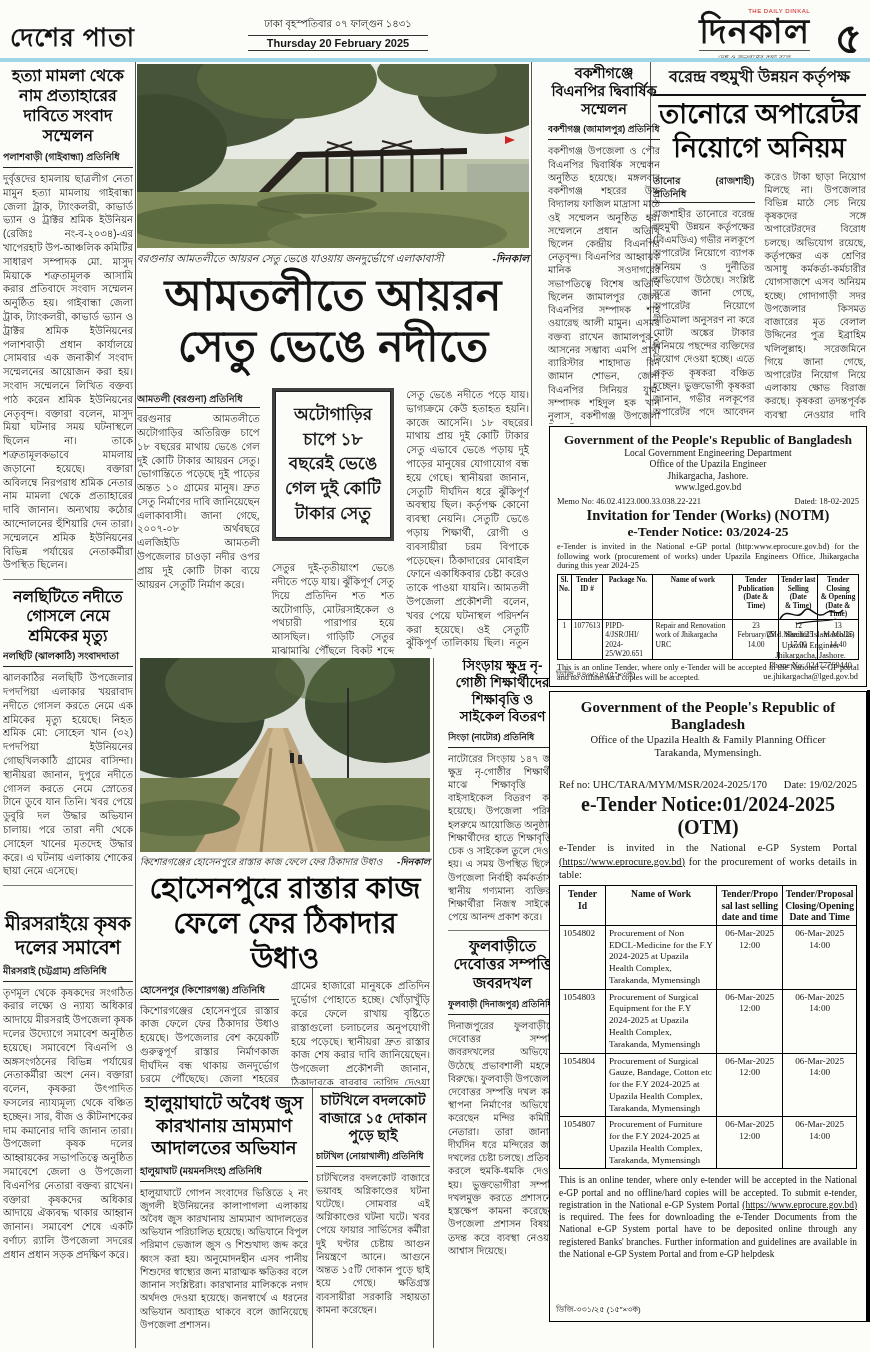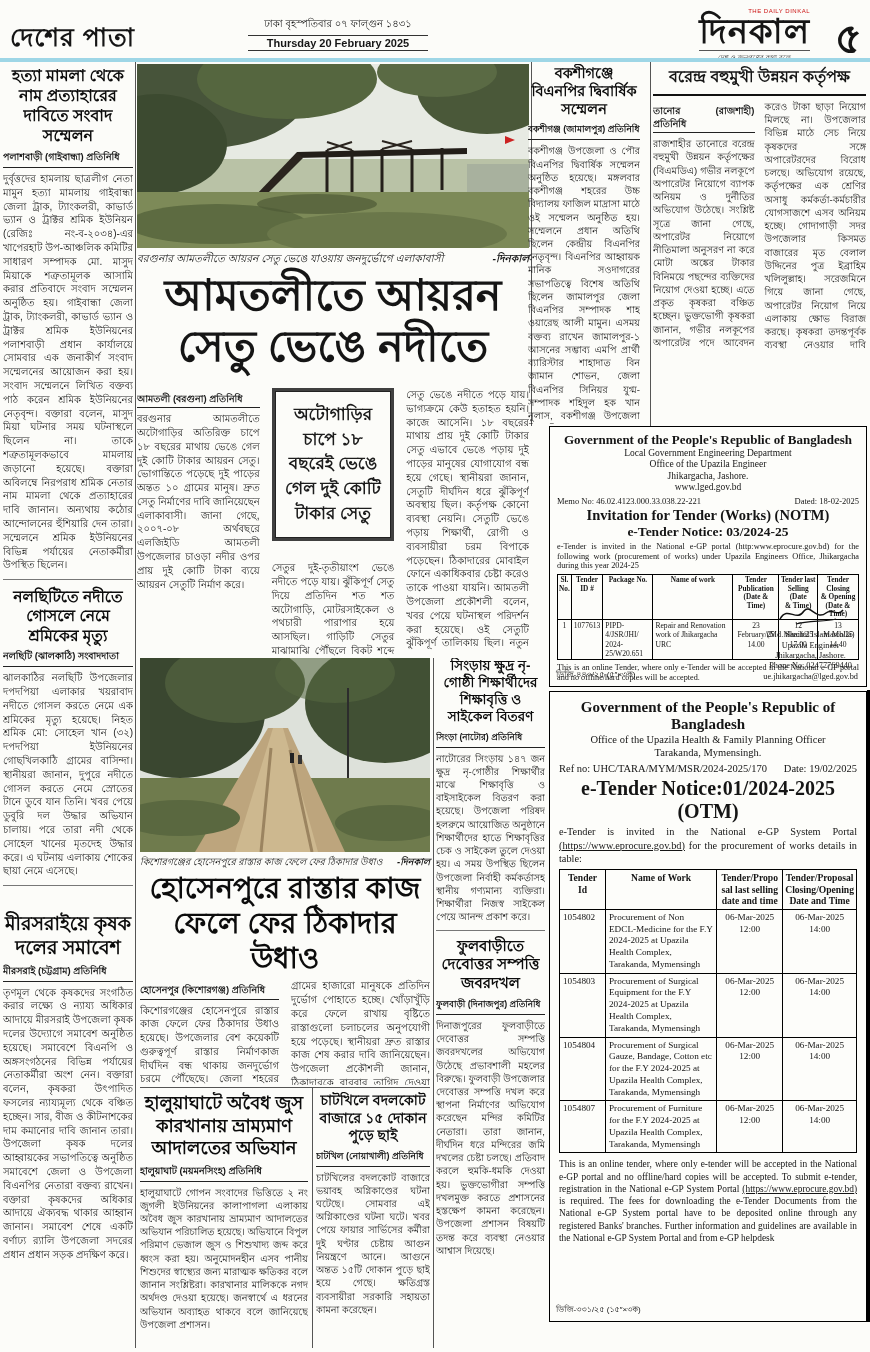--- a/index.html
+++ b/index.html
@@ -33,21 +33,21 @@
   
   #photo1 { position:absolute; left:137px; top:64px; width:392px; height:184px; }
   #caption1 { position:absolute; left:137px; top:251px; width:392px; font-size:10.5px; font-style:italic; display:flex; justify-content:space-between; }
   #headline-main { position:absolute; left:137px; top:270px; width:392px; font-size:43px; font-weight:900; text-align:center; line-height:1.18; }
   #main-article { position:absolute; left:137px; top:388px; width:392px; height:272px; overflow:hidden; }
   #main-article .cols { column-count:3; column-gap:12px; height:272px; }
   #main-article .byline { display:inline-block; width:100%; }
   .inset-box { break-inside:avoid; border:3px solid #404040; outline:1px solid #222; outline-offset:-4px;
     padding:12px 4px; margin:20px 0; text-align:center; font-size:17px; font-weight:bold; line-height:1.45; }
   
-  #col-bokshi { position:absolute; left:528px; top:64px; width:112px; height:360px; overflow:hidden; }
+  #col-bokshi { position:absolute; left:548px; top:64px; width:112px; height:360px; overflow:hidden; }
   
   #block-tanore { position:absolute; left:653px; top:64px; width:213px; height:360px; overflow:hidden; }
   #block-tanore .kicker { font-size:16px; font-weight:bold; text-align:center; border-bottom:2px solid #111; padding-bottom:3px; margin-bottom:2px; }
   #block-tanore .hl { font-size:27px; }
   #block-tanore .cols { column-count:2; column-gap:10px; margin-top:4px; height:252px; }
   
   .tender { position:absolute; border:1.6px solid #000; background:#fdfdfa; font-family:"Liberation Serif","DejaVu Serif",serif; overflow:hidden; }
   #tender1 { left:549px; top:426px; width:318px; height:261px; padding:5px 7px; }
   #tender2 { left:549px; top:691px; width:318px; height:631px; padding:7px 9px; }
   .t-center { text-align:center; }
@@ -61,39 +61,39 @@
   table { border-collapse:collapse; width:100%; }
   td,th { border:1px solid #000; vertical-align:top; white-space:pre-line; }
   #tender1 th { font-size:7.3px; padding:1px; line-height:1.15; }
   #tender1 td { font-size:7.6px; padding:1px 2px; text-align:center; line-height:1.2; }
   #tender1 td.l { text-align:left; }
   #tender1 .t-note { font-size:8.2px; line-height:1.22; text-align:justify; margin-top:3px; }
   .t-sig1 { position:absolute; right:8px; bottom:4px; text-align:center; font-size:8.3px; line-height:1.25; }
   .t-corner { position:absolute; left:6px; bottom:5px; font-size:8px; font-family:"Liberation Sans",sans-serif; }
   #tender2 .t-gov { font-size:15px; }
   #tender2 .t-sub { font-size:10.5px; line-height:1.25; }
-  #tender2 .t-memo { font-size:10.5px; margin-top:4px; font-family:"Liberation Serif",serif; }
+  #tender2 .t-memo { font-size:10.5px; margin-top:20px; font-family:"Liberation Serif",serif; }
   #tender2 .t-title1 { font-size:20px; font-weight:bold; margin:3px 0 2px; }
   #tender2 .t-intro { font-size:10.3px; line-height:1.3; text-align:justify; margin-bottom:4px; }
   #tender2 th { font-size:9.6px; padding:2px; line-height:1.2; }
   #tender2 td { font-size:9.2px; padding:2px 3px; line-height:1.28; }
   #tender2 td.c { text-align:center; }
   #tender2 .t-note { font-size:9.4px; line-height:1.3; text-align:justify; margin-top:5px; }
   .u { text-decoration:underline; }
   
   #photo2 { position:absolute; left:140px; top:658px; width:290px; height:194px; }
   #caption2 { position:absolute; left:140px; top:855px; width:290px; font-size:9.5px; font-style:italic; display:flex; justify-content:space-between; }
   #block-hosen { position:absolute; left:140px; top:871px; width:290px; height:214px; overflow:hidden; }
   #block-hosen .hl { font-size:29px; line-height:1.2; }
   #block-hosen .cols { column-count:2; column-gap:12px; margin-top:4px; height:138px; }
   #block-halua { position:absolute; left:140px; top:1092px; width:168px; height:256px; overflow:hidden; }
   #block-halua .hl { font-size:18px; }
   #block-chat { position:absolute; left:316px; top:1092px; width:114px; height:256px; overflow:hidden; }
   #block-chat .hl { font-size:14px; }
-  #col4 { position:absolute; left:436px; top:658px; width:109px; height:690px; overflow:hidden; }
+  #col4 { position:absolute; left:448px; top:658px; width:109px; height:690px; overflow:hidden; }
   #col4 hr { border:0; border-top:1px solid #777; margin:6px 0; }
   #rightbar { position:absolute; left:867px; top:690px; width:3px; height:632px; background:#000; }
   .small-body { font-size:9.6px; }
 </style>
 </head>
 <body>
 
 <div id="page">
 
   <div class="hdr-section">দেশের পাতা</div>
@@ -185,20 +185,21 @@
   </div>
 
   <div id="col-bokshi">
     <div class="headline" style="font-size:14.5px;">বকশীগঞ্জে বিএনপির দ্বিবার্ষিক সম্মেলন</div>
     <div class="byline" style="font-size:9px;">বকশীগঞ্জ (জামালপুর) প্রতিনিধি</div>
     <div class="body-txt small-body">বকশীগঞ্জ উপজেলা ও পৌর বিএনপির দ্বিবার্ষিক সম্মেলন অনুষ্ঠিত হয়েছে। মঙ্গলবার বকশীগঞ্জ শহরের উচ্চ বিদ্যালয় ফাজিল মাদ্রাসা মাঠে ওই সম্মেলন অনুষ্ঠিত হয়। সম্মেলনে প্রধান অতিথি ছিলেন কেন্দ্রীয় বিএনপির নেতৃবৃন্দ। বিএনপির আহ্বায়ক মানিক সওদাগরের সভাপতিত্বে বিশেষ অতিথি ছিলেন জামালপুর জেলা বিএনপির সম্পাদক শাহ ওয়ারেছ আলী মামুন। এসময় বক্তব্য রাখেন জামালপুর-১ আসনের সম্ভাব্য এমপি প্রার্থী ব্যারিস্টার শাহাদাত বিন জামান শোভন, জেলা বিএনপির সিনিয়র যুগ্ম-সম্পাদক শহিদুল হক খান নুলাস, বকশীগঞ্জ উপজেলা বিএনপির যুগ্ম-আহ্বায়ক মোশাররফ হক, বীর মুক্তিযোদ্ধা নওশেদ আলী, পৌর বিএনপির সদস্য সচিব অলিউজ্জামান গামা, কেন্দ্রীয় ছাত্রদলের সহ-সভাপতি শাহাদাতসহ অন্যরা।</div>
   </div>
 
   <div id="block-tanore">
     <div class="kicker">বরেন্দ্র বহুমুখী উন্নয়ন কর্তৃপক্ষ</div>
+    <div class="headline hl">তানোরে অপারেটর নিয়োগে অনিয়ম</div>
     <div class="cols body-txt small-body">
       <span class="byline" style="display:inline-block;width:100%;">তানোর (রাজশাহী) প্রতিনিধি</span>
       <span>রাজশাহীর তানোরে বরেন্দ্র বহুমুখী উন্নয়ন কর্তৃপক্ষের (বিএমডিএ) গভীর নলকূপে অপারেটর নিয়োগে ব্যাপক অনিয়ম ও দুর্নীতির অভিযোগ উঠেছে। সংশ্লিষ্ট সূত্রে জানা গেছে, অপারেটর নিয়োগে নীতিমালা অনুসরণ না করে মোটা অঙ্কের টাকার বিনিময়ে পছন্দের ব্যক্তিদের নিয়োগ দেওয়া হচ্ছে। এতে প্রকৃত কৃষকরা বঞ্চিত হচ্ছেন। ভুক্তভোগী কৃষকরা জানান, গভীর নলকূপের অপারেটর পদে আবেদন করেও টাকা ছাড়া নিয়োগ মিলছে না। উপজেলার বিভিন্ন মাঠে সেচ নিয়ে কৃষকদের সঙ্গে অপারেটরদের বিরোধ চলছে। অভিযোগ রয়েছে, কর্তৃপক্ষের এক শ্রেণির অসাধু কর্মকর্তা-কর্মচারীর যোগসাজশে এসব অনিয়ম হচ্ছে। গোদাগাড়ী সদর উপজেলার কিসমত বাজারের মৃত বেলাল উদ্দিনের পুত্র ইব্রাহিম খলিলুল্লাহ। সরেজমিনে গিয়ে জানা গেছে, অপারেটর নিয়োগ নিয়ে এলাকায় ক্ষোভ বিরাজ করছে। কৃষকরা তদন্তপূর্বক ব্যবস্থা নেওয়ার দাবি জানিয়েছেন। এ বিষয়ে বিএমডিএর নির্বাহী প্রকৌশলীর সঙ্গে যোগাযোগ করা হলে তিনি বলেন, সুনির্দিষ্ট অভিযোগ পেলে খতিয়ে দেখে ব্যবস্থা নেওয়া হবে।</span>
     </div>
   </div>
 
   <div id="tender1" class="tender">
     <div class="t-center t-gov">Government of the People's Republic of Bangladesh</div>
     <div class="t-center t-sub">Local Government Engineering Department</div>
     <div class="t-center t-sub">Office of the Upazila Engineer</div>

